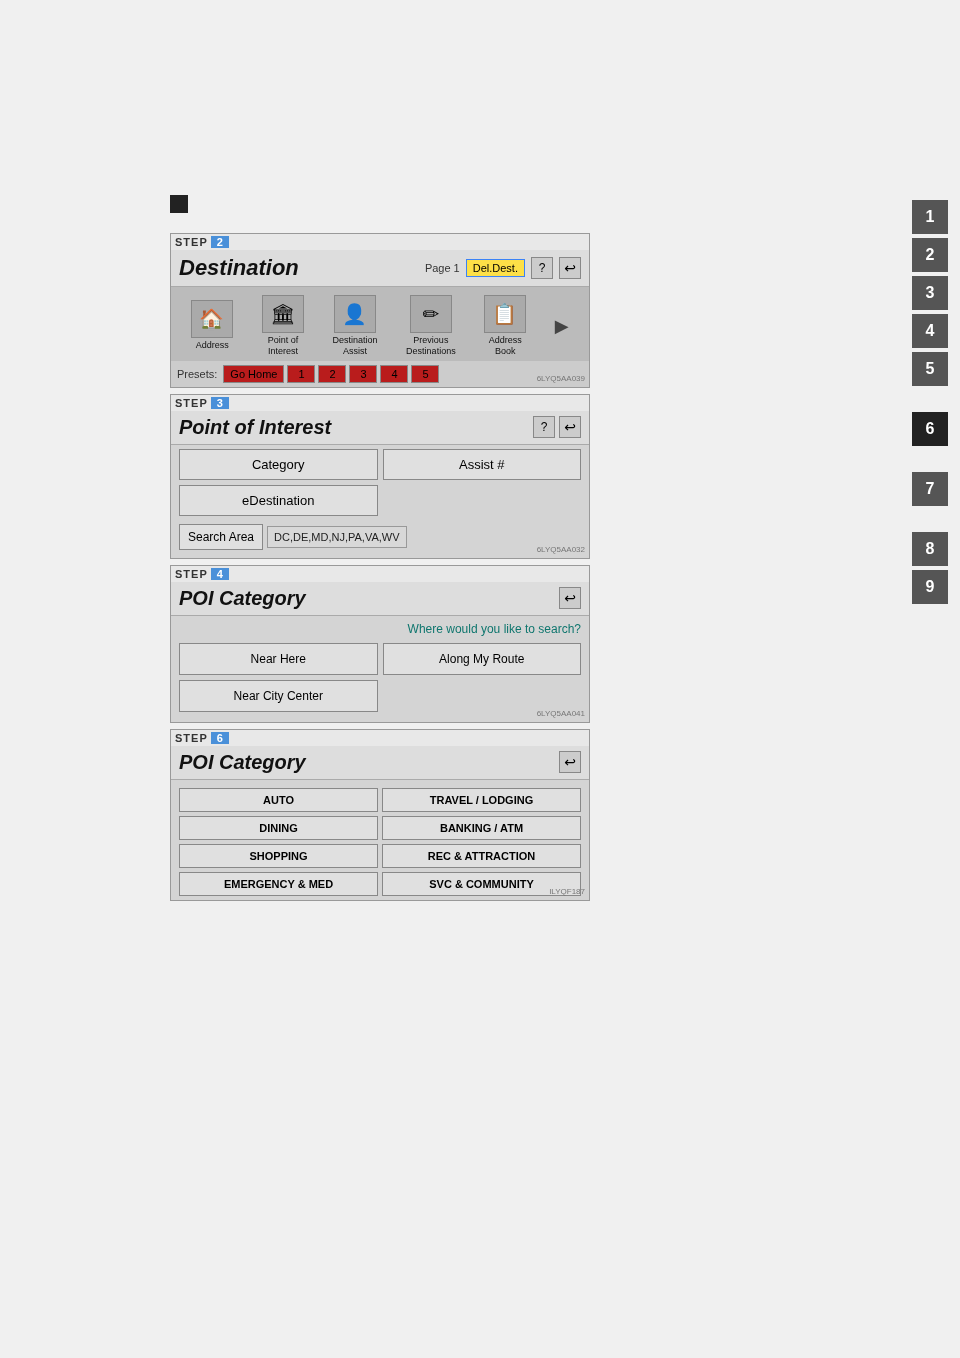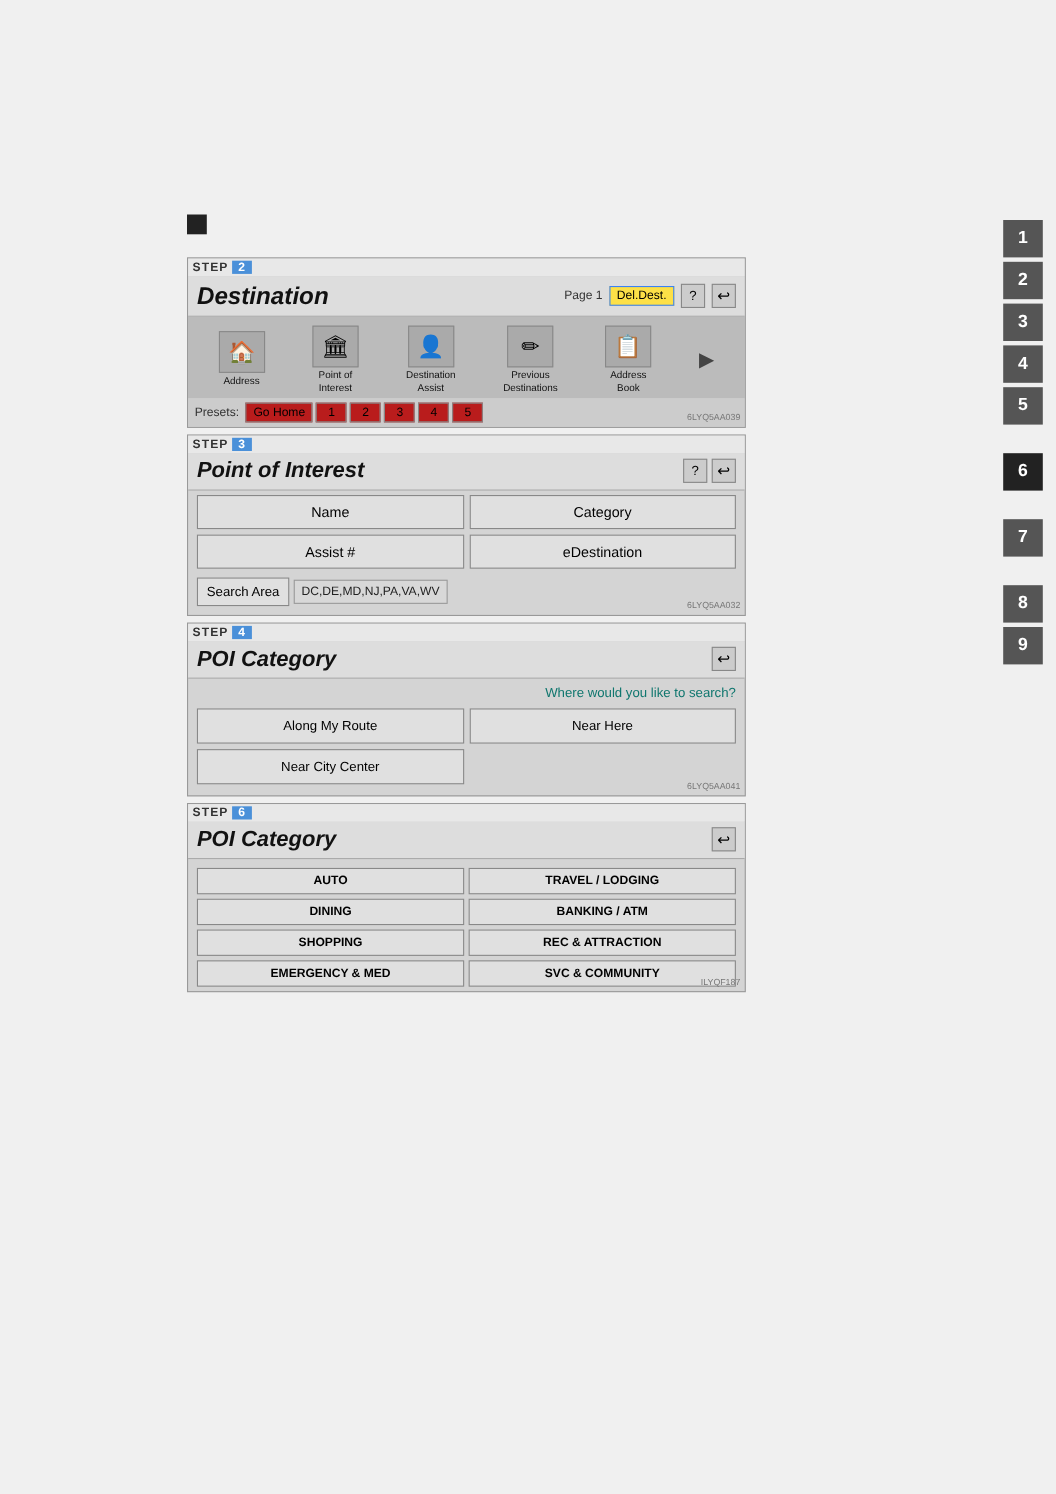--- a/index.html
+++ b/index.html
@@ -65,21 +65,21 @@
     .bullet-square {
       width: 18px;
       height: 18px;
       background: #222;
       display: inline-block;
       margin-bottom: 8px;
     }
 
     
     .step-panel {
-      width: 508px;
+      width: 420px;
       background: #d0d0d0;
       border: 1px solid #999;
       margin-bottom: 6px;
       position: relative;
     }
 
     .step-header {
       background: #e8e8e8;
       padding: 2px 4px;
       display: flex;
@@ -480,21 +480,20 @@
       <span class="step-num-badge">3</span>
     </div>
     <div class="poi-title-bar">
       <span class="poi-title">Point of Interest</span>
       <div style="display:flex;gap:4px;">
         <button class="btn-question">?</button>
         <button class="btn-back-arrow">↩</button>
       </div>
     </div>
     <div class="poi-buttons-grid">
-      <button class="poi-btn">Name</button>
       <button class="poi-btn">Category</button>
       <button class="poi-btn">Assist #</button>
       <button class="poi-btn">eDestination</button>
     </div>
     <div class="poi-search-row">
       <button class="btn-search-area">Search Area</button>
       <span class="search-area-value">DC,DE,MD,NJ,PA,VA,WV</span>
     </div>
     <span class="step-image-code">6LYQ5AA032</span>
   </div>
@@ -503,22 +502,22 @@
     <div class="step-header">
       <span class="step-label">STEP</span>
       <span class="step-num-badge">4</span>
     </div>
     <div class="poi-cat-title-bar">
       <span class="poi-cat-title">POI Category</span>
       <button class="btn-back-arrow">↩</button>
     </div>
     <div class="where-search-label">Where would you like to search?</div>
     <div class="location-buttons-grid">
+      <button class="location-btn">Near Here</button>
       <button class="location-btn">Along My Route</button>
-      <button class="location-btn">Near Here</button>
       <button class="location-btn">Near City Center</button>
     </div>
     <span class="step-image-code">6LYQ5AA041</span>
   </div>
 
   <div class="step-panel poi-cat6-panel">
     <div class="step-header">
       <span class="step-label">STEP</span>
       <span class="step-num-badge">6</span>
     </div>

